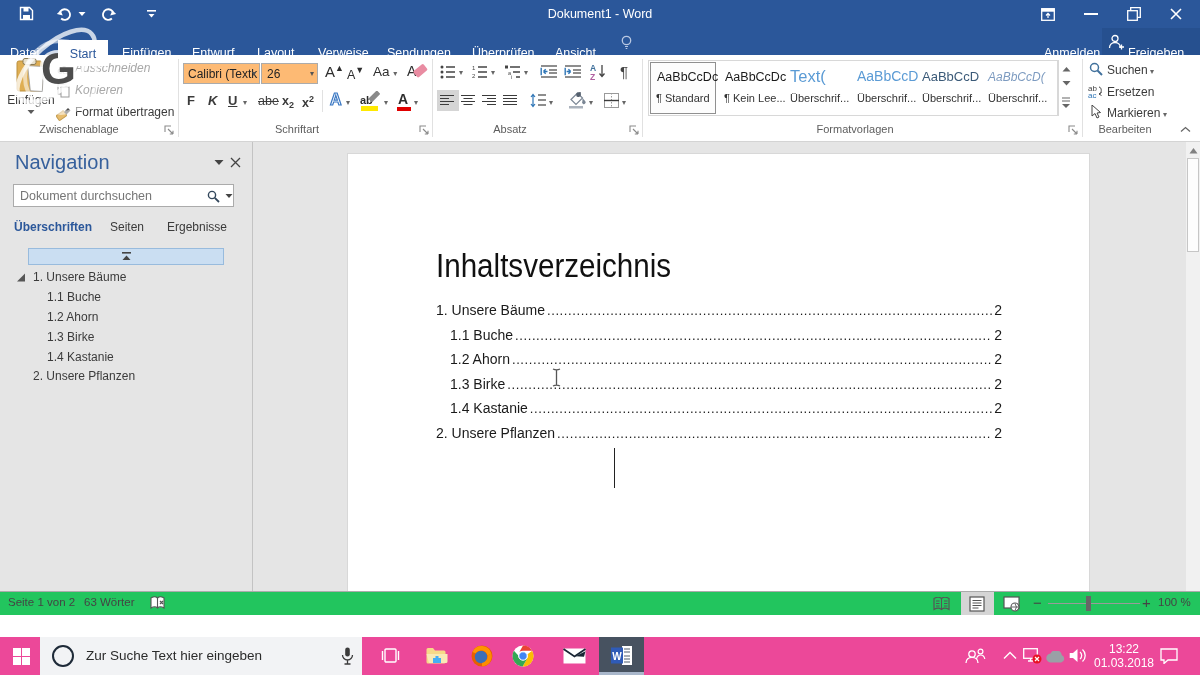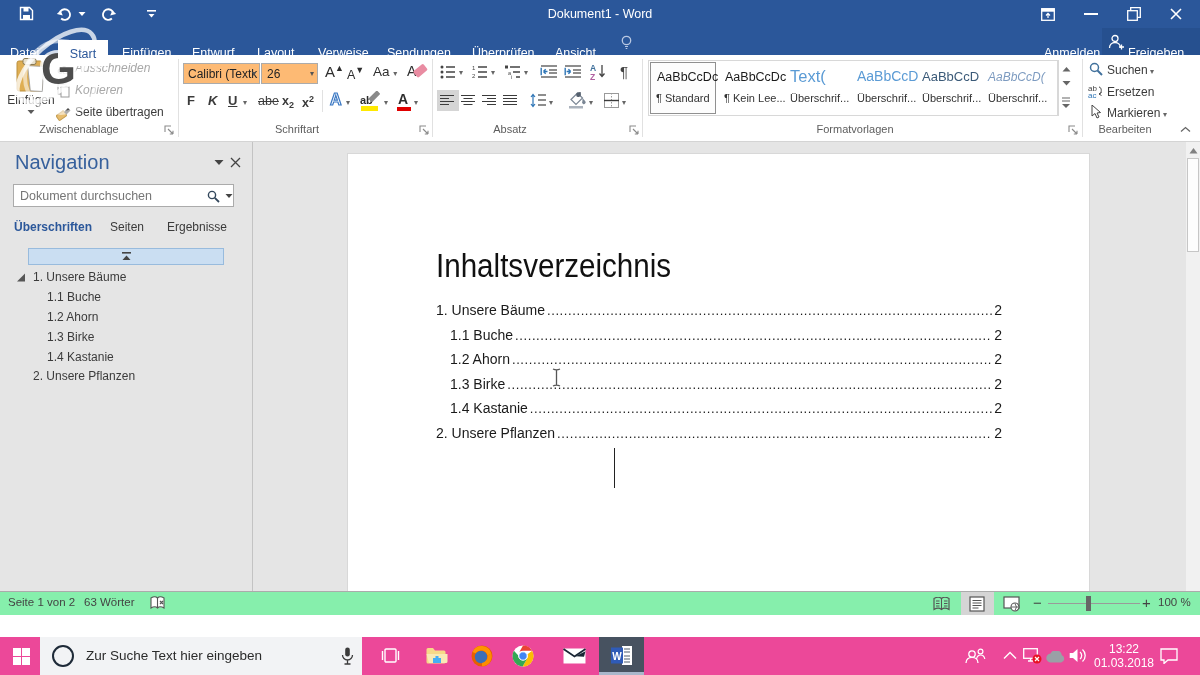--- a/index.html
+++ b/index.html
@@ -14,21 +14,21 @@
   .gsep { position:absolute; top:4px; height:78px; width:1px; background:#e1e1e1; }
   .glabel { position:absolute; top:68px; width:200px; font-size:11px; color:#5d5d5d; text-align:center; }
   .ribtxt { position:absolute; font-size:12px; color:#3b3b3b; white-space:nowrap; }
   .gray { color:#a8a8a8;font-style:italic; }
   .combo { position:absolute; border:1px solid #ababab; background:#fdba74; font-size:12px; color:#242424; white-space:nowrap; }
   .dd { color:#666; font-size:8px; }
   #main { left:0; top:142px; width:1200px; height:471px; background:#e5e5e5; }
   #navpane { position:absolute; left:0; top:0; width:253px; height:471px; background:#e5e5e5; border-right:1px solid #c3c3c3; }
   #page { position:absolute; left:347px; top:11px; width:743px; height:460px; background:#fff; border:1px solid #d8d8d8; border-bottom:none; }
   #vscroll { position:absolute; left:1186px; top:0; width:14px; height:471px; background:#f1f1f1; }
-  #statusbar { left:0; top:591px; width:1200px; height:24px; background:#86efac; border-top:1px solid #ababab; font-size:11.5px; color:#444; }
+  #statusbar { left:0; top:591px; width:1200px; height:24px; background:#22c55e; border-top:1px solid #ababab; font-size:11.5px; color:#444; }
   #taskbar { left:0; top:637px; width:1200px; height:38px; background:#ec4899; }
   .toc-line { display:flex; align-items:baseline; font-size:14px; line-height:24.5px; height:24.5px; color:#1a1a1a; }
   .dots { flex:1; overflow:hidden; white-space:nowrap; letter-spacing:0.6px; margin:0 2px; color:#1a1a1a; font-size:13px; }
   svg { display:block; }
   .navitem { position:absolute; font-size:12px; color:#3b3b3b; white-space:nowrap; }
 </style>
 </head>
 <body>
 
 <div class="abs" id="titlebar">
@@ -113,21 +113,21 @@
   <div class="ribtxt gray" style="left:75px;top:6px;">Ausschneiden</div>
   <svg class="abs" style="left:57px;top:28px" width="14" height="15" viewBox="0 0 14 15">
     <rect x="1" y="1" width="8" height="10" fill="#fff" stroke="#9a9a9a"></rect>
     <rect x="4" y="4" width="8" height="10" fill="#fff" stroke="#9a9a9a"></rect>
   </svg>
   <div class="ribtxt gray" style="left:75px;top:28px;">Kopieren</div>
   <svg class="abs" style="left:56px;top:49px" width="17" height="17" viewBox="0 0 17 17">
     <rect x="1" y="9" width="9" height="6" rx="1" fill="#e8bd6e" stroke="#c49e54" transform="rotate(-35 5 12)"></rect>
     <path d="M8 8 l4-4 2.5 2.5 -4 4 z" fill="#4a4a4a"></path>
   </svg>
-  <div class="ribtxt" style="left:75px;top:50px;">Seite übertragen</div>
+  <div class="ribtxt" style="left:75px;top:50px;">Format übertragen</div>
   <div class="glabel" style="left:-21px;">Zwischenablage</div>
   <svg class="launcher" style="left:164px;" width="11" height="11" viewBox="0 0 11 11">
     <path d="M1 7 V1 h6 M4 4 l5 5 M9 9 v-3.2 M9 9 h-3.2" fill="none" stroke="#8a8a8a" stroke-width="1.1"></path>
   </svg>
   <div class="gsep" style="left:178px;"></div>
 
   <div class="combo" style="left:183px;top:8px;width:77px;height:21px;line-height:20px;padding-left:4px;">Calibri (Textk<span class="abs" style="right:3px;top:0px;color:#555;font-size:8px;">▾</span></div>
   <div class="combo" style="left:261px;top:8px;width:57px;height:21px;line-height:20px;padding-left:5px;">26<span class="abs" style="right:3px;top:0px;color:#555;font-size:8px;">▾</span></div>
   <div class="ribtxt" style="left:325px;top:8px;font-size:15px;color:#2e2e2e;">A<span style="font-size:9px;vertical-align:6px;">▲</span></div>
   <div class="ribtxt" style="left:347px;top:10px;font-size:12.5px;color:#2e2e2e;">A<span style="font-size:9px;vertical-align:6px;">▼</span></div>

